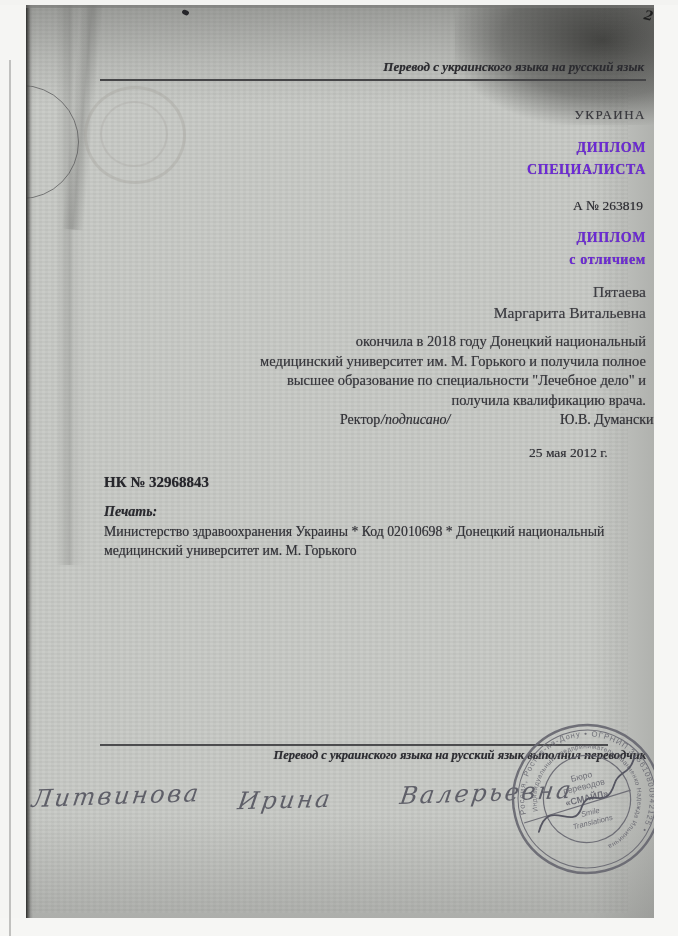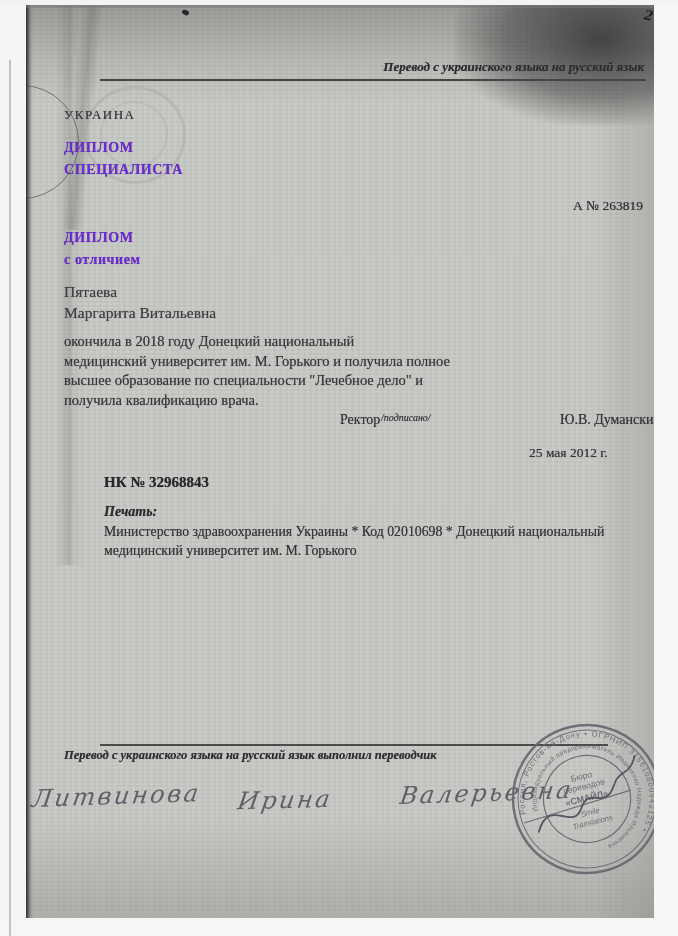--- a/index.html
+++ b/index.html
@@ -74,33 +74,33 @@
   .speck{
     position:absolute; left:182px; top:10px; width:7px; height:5px; z-index:3;
     background:#26262a; border-radius:60% 40% 50% 50%; transform:rotate(28deg);
   }
   .corner-mark{
     position:absolute; left:644px; top:8px; z-index:4; color:#1e1e1e;
     font:bold italic 13px "DejaVu Serif", serif; transform:rotate(12deg);
   }
   
   .txt{position:absolute; z-index:4; color:#35353a; text-shadow:0 0 0.7px rgba(70,70,75,0.75);}
-  .center-col{left:64px; width:582px; text-align:left;}
+  .center-col{left:64px; width:582px; text-align:right;}
   .header-note{top:59px; right:34px; left:auto; text-align:right;
     font:bold italic 13px "Liberation Serif", serif; color:#2c2c30;}
   .rule-top{position:absolute; left:100px; top:79px; width:546px; height:2px; background:#454547; z-index:4;}
   .country{top:107px; font-size:13px; letter-spacing:1.5px; color:#3a3a3e;}
   .big-title{font-weight:bold; font-size:14px; line-height:22px; letter-spacing:0.6px; color:#6d28d9;}
   .title{top:137px;}
   .serial{top:198px; right:35px; left:auto; text-align:right; font-size:13.5px; color:#2e2e33;}
   .subtitle{top:227px;}
   .holder{top:281px; font-size:15.5px; line-height:21px; color:#3f3f44;}
   .para{top:332px; font-size:14.5px; line-height:19.5px; color:#38383d;}
   .rector-label{top:412px; left:326px; font-size:14px;margin-left:14px;}
-  .signed-note{top:412px; left:381px; font-size:10px; font-style:italic;}
+  .signed-note{top:412px; left:381px; font-size:14px; font-style:italic;}
   .rector-name{top:412px; left:512px; font-size:14px;margin-left:48px;}
   .date{top:445px; left:529px; font-size:13.5px;}
   .nk{top:474px; left:104px; font-weight:bold; font-size:15px; color:#26262b;}
   .seal-label{top:504px; left:104px; font-weight:bold; font-style:italic; font-size:14px; color:#2a2a2f;}
   .seal-text{top:523px; left:104px; width:525px; font-size:13.8px; line-height:18.5px; text-align:left;}
   .rule-bottom{position:absolute; left:100px; top:744px; width:508px; height:1.5px; background:#4c4c4e; z-index:4;}
   .footer-note{font:bold italic 12.5px "Liberation Serif", serif; color:#2e2e33;}
   .footer1{top:748px;}
   .footer2{top:766px;}
   

